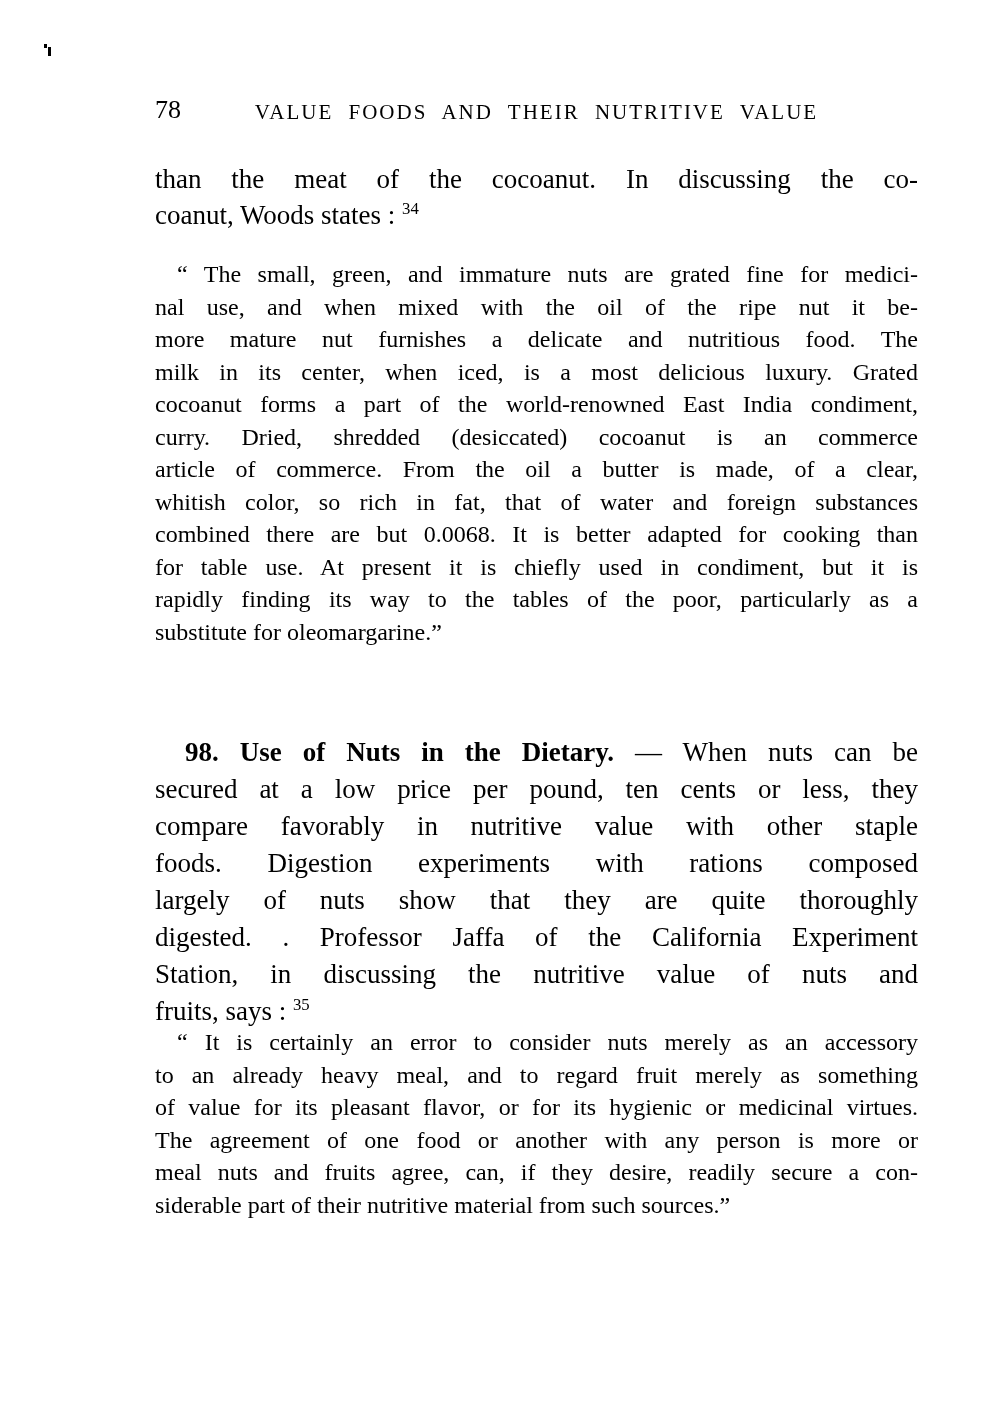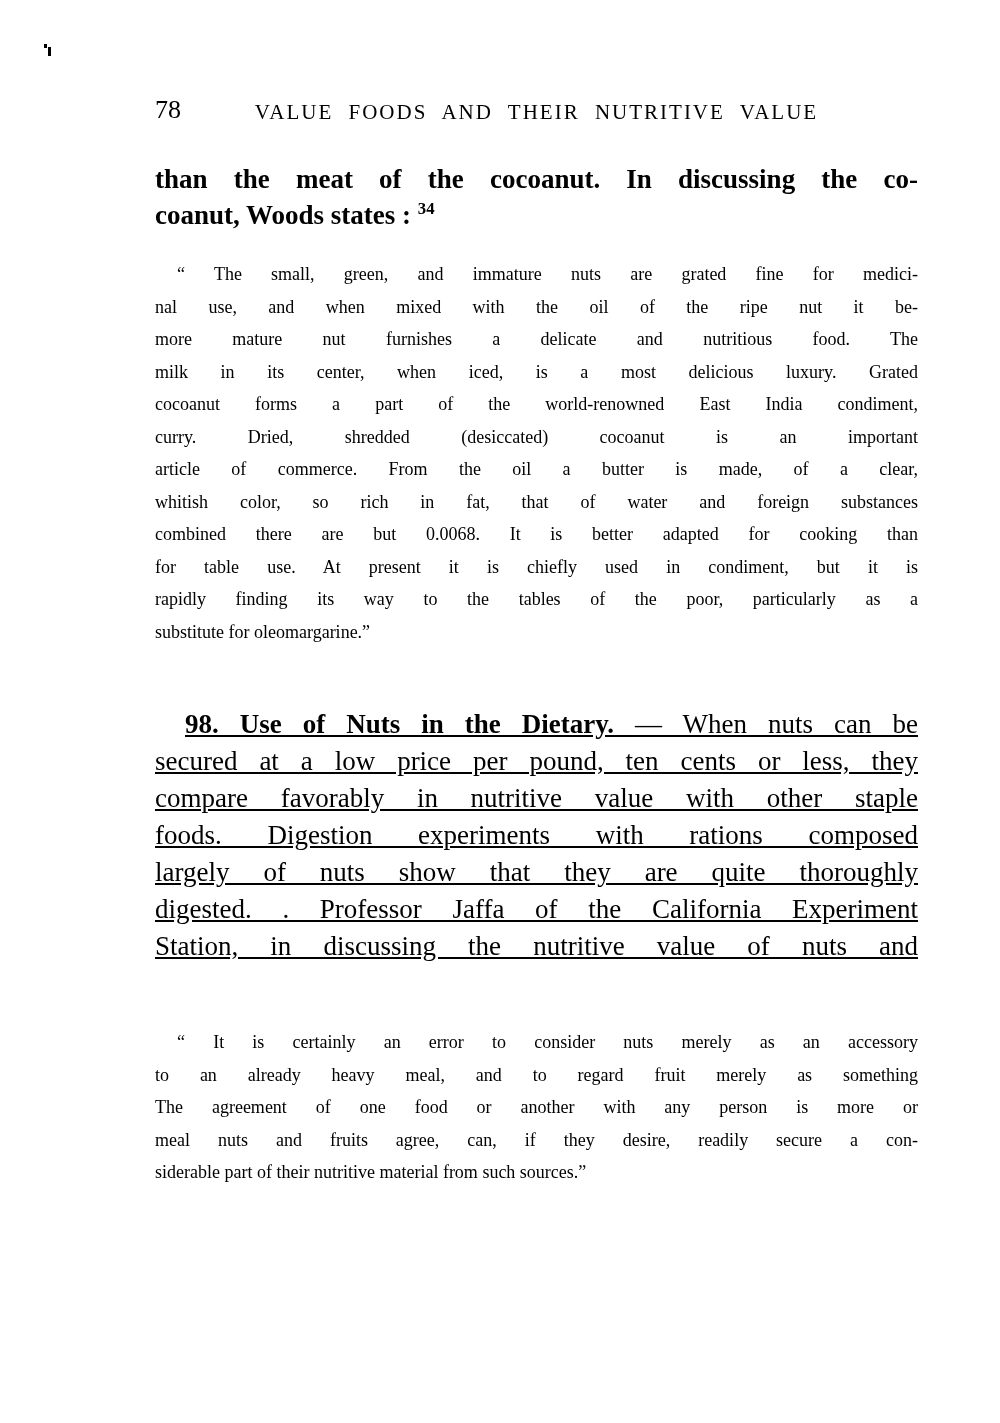--- a/index.html
+++ b/index.html
@@ -7,22 +7,22 @@
     position: relative;
     width: 920px;
     height: 1423px;
     background: #ffffff;
     color: #000000;
     font-family: "Liberation Serif", serif;
     overflow: hidden;
   }
   .block { position: absolute; left: 155px; width: 763px; }
   .main  { font-size: 27px; line-height: 37px; }
-  .intro { line-height: 36px; font-weight: bold; }
-  .quote { font-size: 18px; line-height: 32.5px; }
+  .intro { line-height: 36px; }
+  .quote { font-size: 24px; line-height: 32.5px; }
   .j { text-align: justify; text-align-last: justify; }
   .l { text-align: right; text-align-last: left; }
   .line { overflow: hidden; }
   .quote .rep > div:first-child { padding-left: 22px; }
   .head-line { padding-left: 30px; }
   sup { font-size: 0.62em; vertical-align: super; line-height: 0; }
   b { font-weight: bold; }
 
   .header { position: absolute; left: 155px; top: 96px; width: 763px; height: 34px; }
   .pagenum {
@@ -35,21 +35,21 @@
     white-space: nowrap;
     font-size: 21px; line-height: 24px;
     letter-spacing: 2px; word-spacing: 8px;
   }
   .mark { position: absolute; background: #000; }
   .mark1 { left: 44px; top: 44px; width: 3px; height: 4px; }
   .mark2 { left: 48px; top: 47px; width: 3px; height: 9px; }
 
   .pos-intro  { top: 161px; }
   .pos-quote1 { top: 258px; }
-  .pos-sec98  { top: 706px; text-decoration: underline; }
+  .pos-sec98  { top: 734px; }
   .pos-quote2 { top: 1026px; }
 </style>
 </head>
 <body>
 
 <div class="page">
 
   <div class="mark mark1"></div>
   <div class="mark mark2"></div>
 
@@ -63,21 +63,21 @@
     <div class="line l"><span>coanut, Woods states : </span><sup>34</sup></div>
   </div>
 
   <div class="block quote pos-quote1">
     <div class="rep">
         <div class="line j">“ The small, green, and immature nuts are grated fine for medici-</div>
         <div class="line j">nal use, and when mixed with the oil of the ripe nut it be-</div>
         <div class="line j">more mature nut furnishes a delicate and nutritious food.  The</div>
         <div class="line j">milk in its center, when iced, is a most delicious luxury.  Grated</div>
         <div class="line j">cocoanut forms a part of the world-renowned East India condiment,</div>
-        <div class="line j">curry.  Dried, shredded (desiccated) cocoanut is an important</div>
+        <div class="line j">curry.  Dried, shredded (desiccated) cocoanut is an commerce</div>
         <div class="line j">article of commerce.  From the oil a butter is made, of a clear,</div>
         <div class="line j">whitish color, so rich in fat, that of water and foreign substances</div>
         <div class="line j">combined there are but 0.0068.  It is better adapted for cooking than</div>
         <div class="line j">for table use.  At present it is chiefly used in condiment, but it is</div>
         <div class="line j">rapidly finding its way to the tables of the poor, particularly as a</div>
       </div>
     <div class="line l">substitute for oleomargarine.”</div>
   </div>
 
   <div class="block main pos-sec98">
@@ -86,25 +86,27 @@
       <span>— When nuts can be</span>
     </div>
     <div class="rep">
         <div class="line j">secured at a low price per pound, ten cents or less, they</div>
         <div class="line j">compare favorably in nutritive value with other staple</div>
         <div class="line j">foods.  Digestion experiments with rations composed</div>
         <div class="line j">largely of nuts show that they are quite thoroughly</div>
         <div class="line j">digested. .  Professor Jaffa of the California Experiment</div>
         <div class="line j">Station, in discussing the nutritive value of nuts and</div>
       </div>
+    <div class="line l"><span>fruits, says : </span><sup>35</sup></div>
   </div>
 
   <div class="block quote pos-quote2">
     <div class="rep">
         <div class="line j">“ It is certainly an error to consider nuts merely as an accessory</div>
         <div class="line j">to an already heavy meal, and to regard fruit merely as something</div>
+        <div class="line j">of value for its pleasant flavor, or for its hygienic or medicinal virtues.</div>
         <div class="line j">The agreement of one food or another with any person is more or</div>
         <div class="line j">meal nuts and fruits agree, can, if they desire, readily secure a con-</div>
       </div>
     <div class="line l">siderable part of their nutritive material from such sources.”</div>
   </div>
 
 </div>
 
 </body></html>

